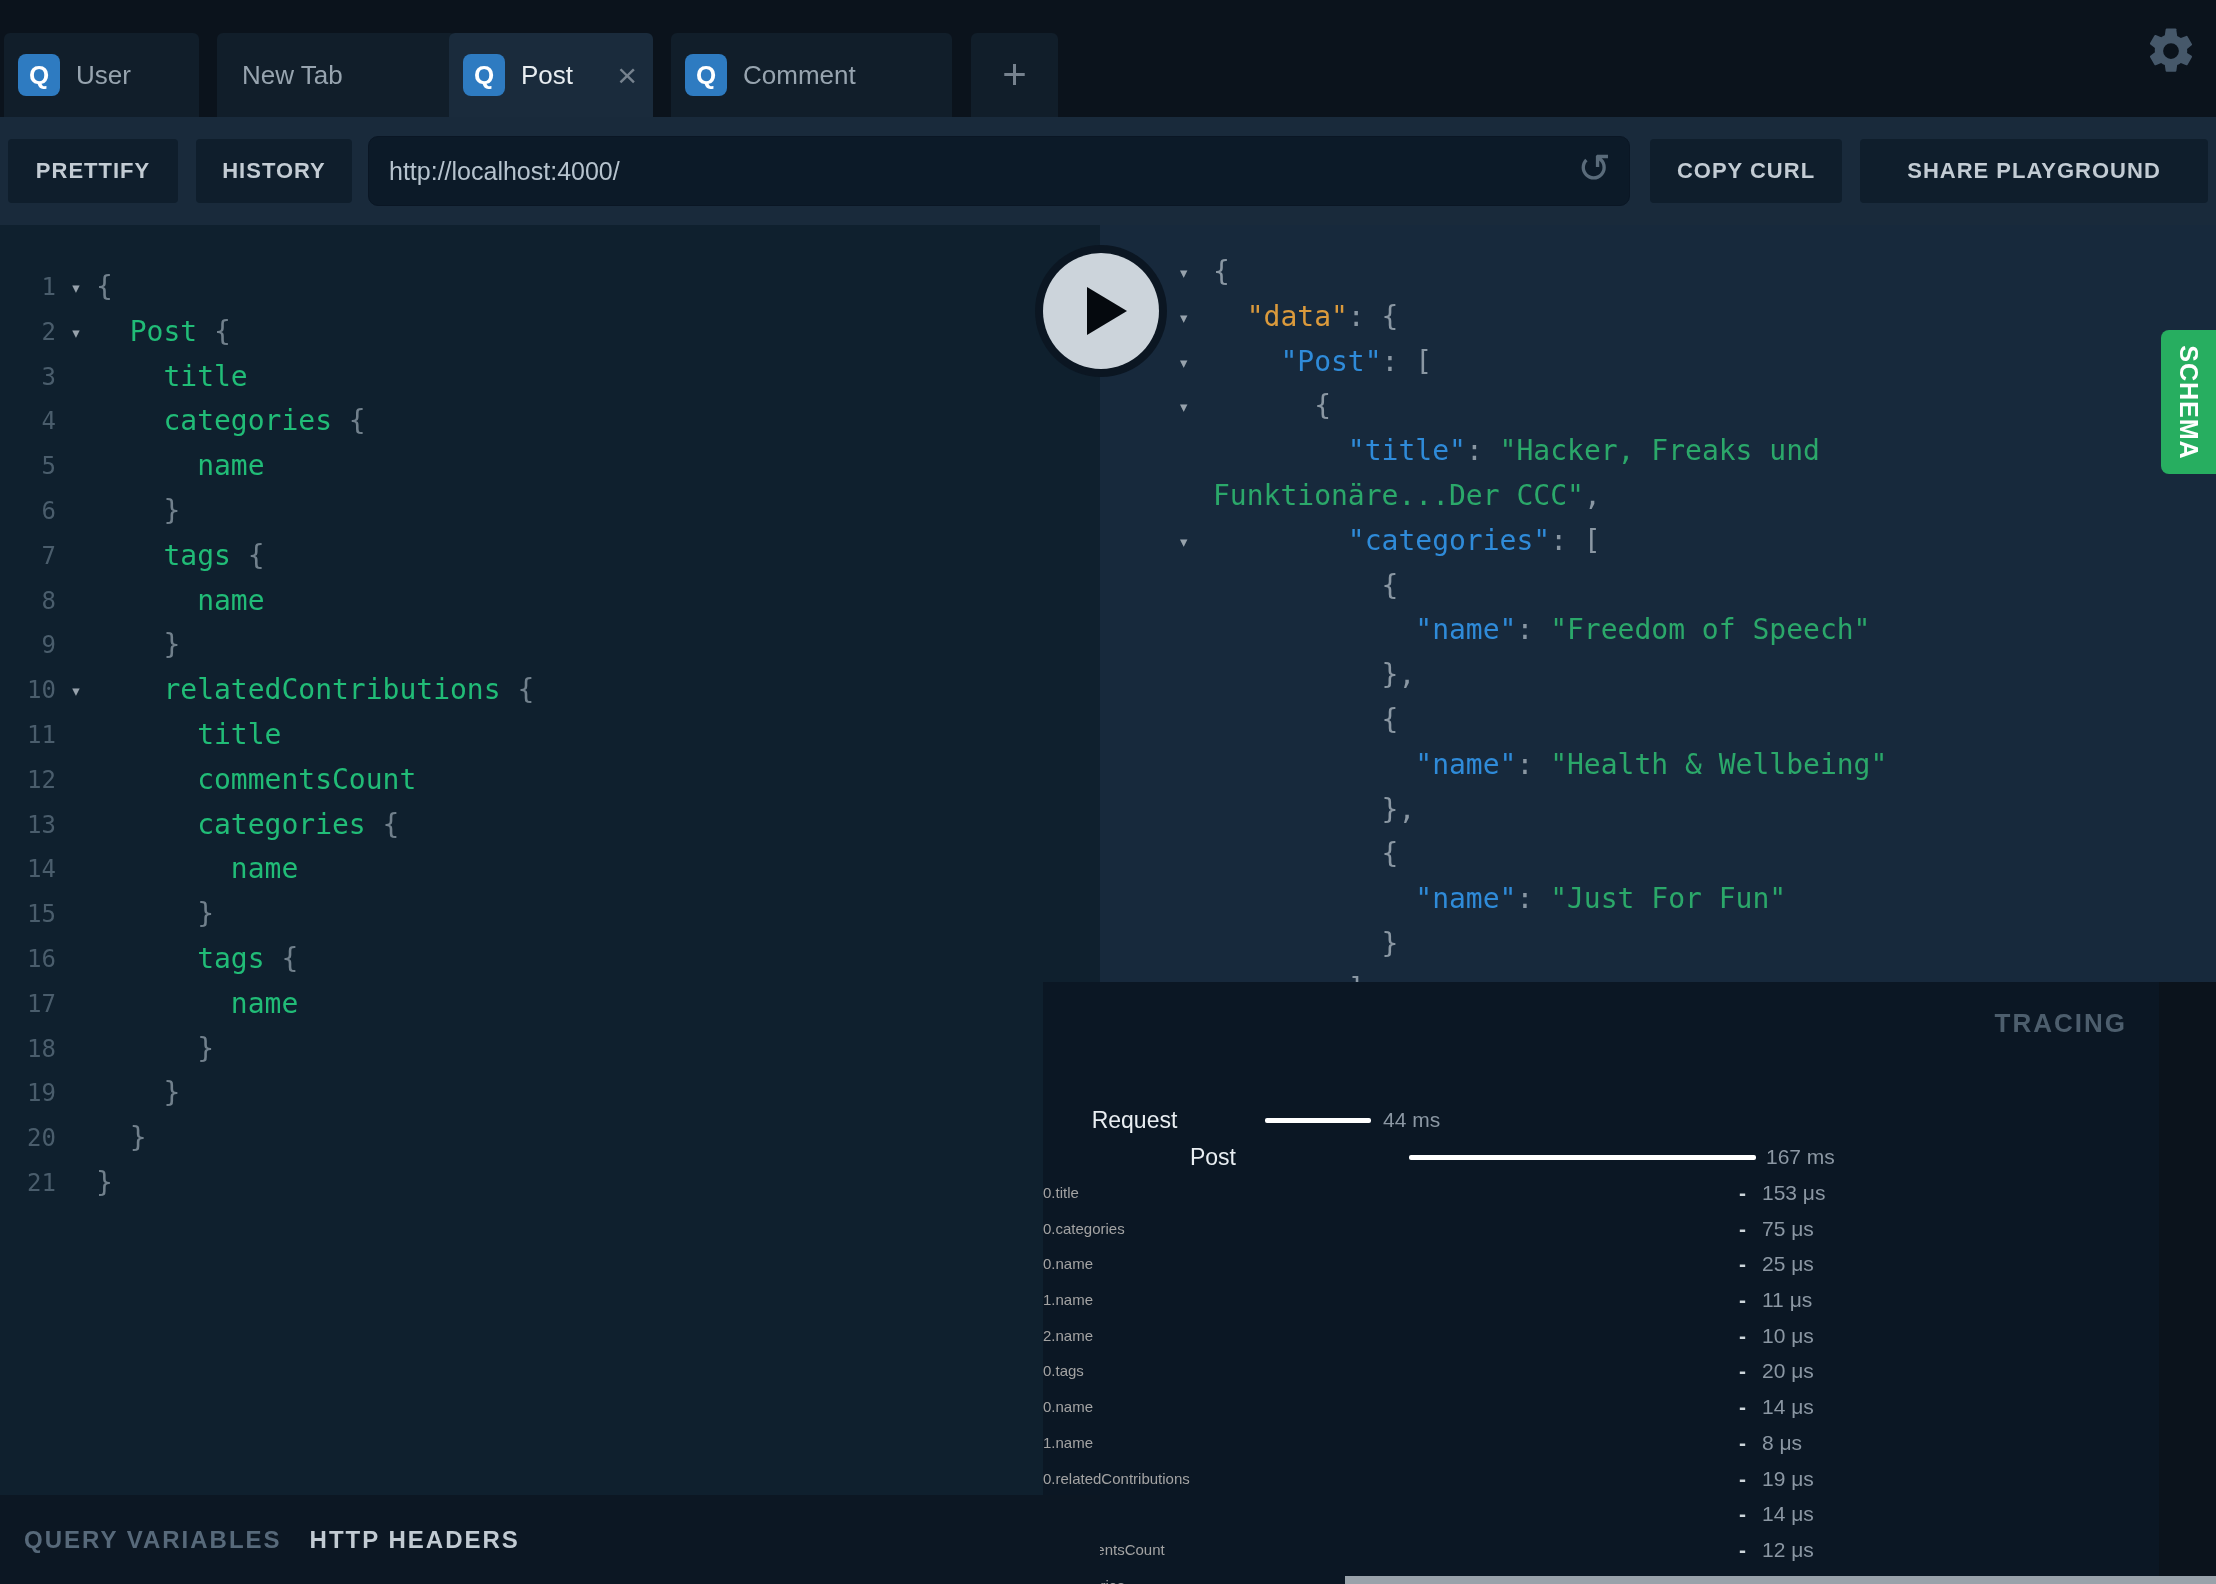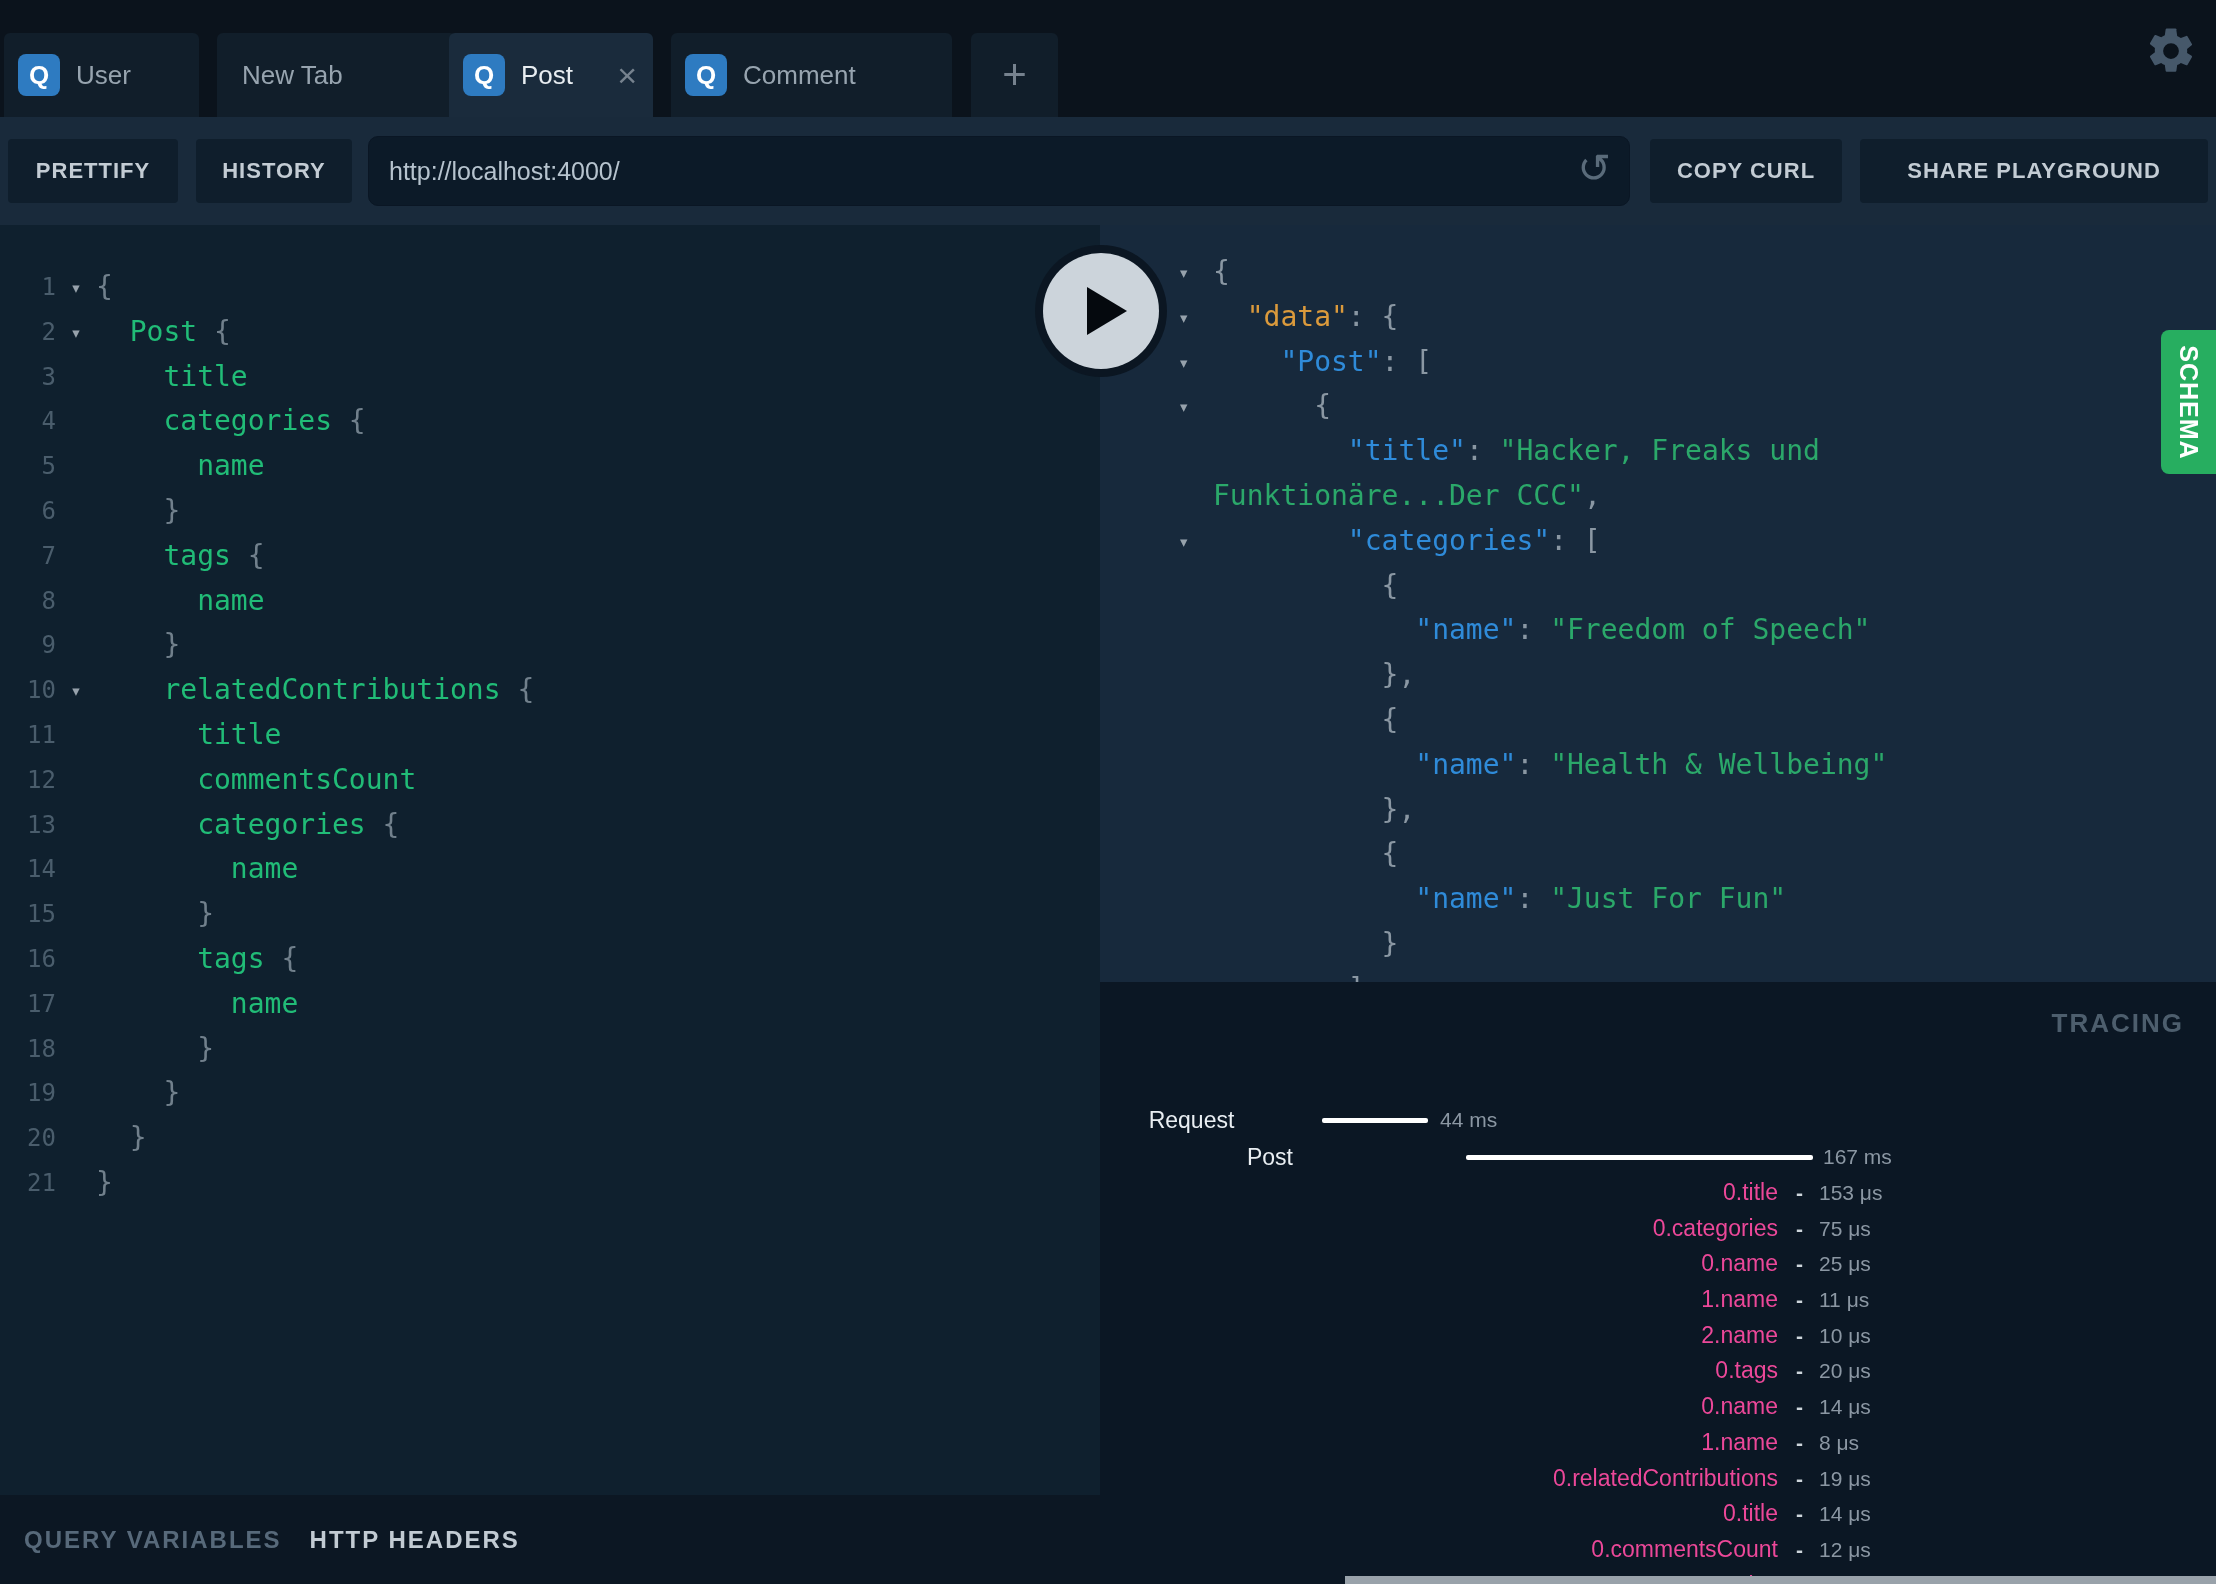--- a/index.html
+++ b/index.html
@@ -55,30 +55,30 @@
   .tri{width:0;height:0;border-left:40px solid #05090E;border-top:24px solid transparent;
        border-bottom:24px solid transparent;margin-left:12px;}
 
   
   .schema{position:absolute;left:2161px;top:330px;width:55px;height:144px;background:#27AE60;
           border-radius:8px 0 0 8px;display:flex;align-items:center;justify-content:center;z-index:6;cursor:pointer;}
   .schema span{transform:rotate(90deg);color:#fff;font-weight:bold;font-size:25px;
           letter-spacing:1px;white-space:nowrap;}
 
   
-  .tracing{position:absolute;left:1100px;top:982px;width:1116px;height:602px;background:#0B1724;overflow:hidden;}
+  .tracing{position:absolute;left:1043px;top:982px;width:1116px;height:602px;background:#0B1724;overflow:hidden;}
   .tracing-title{position:absolute;top:26px;right:32px;color:#4D5E6D;font-weight:bold;
           font-size:26px;letter-spacing:2px;}
   .trace-row-abs{position:absolute;left:0;width:100%;height:36px;}
   .tr-label{position:absolute;left:0;text-align:center;color:#E9EEF2;font-size:23px;line-height:36px;}
   .tr-bar{position:absolute;top:16px;height:5px;background:#ffffff;border-radius:2px;}
   .tr-time{position:absolute;color:#8B97A3;font-size:21px;line-height:36px;}
   #tracing-rows{position:absolute;top:193px;left:0;right:0;}
   .trow{display:flex;height:35.7px;line-height:35.7px;}
-  .trow .lbl{flex:0 0 678px;text-align:right;color:#ec4899;font-size:23px;}
+  .trow .lbl{flex:0 0 678px;text-align:left;color:#a3a3a3;font-size:15px;}
   .trow .dash{margin-left:18px;color:#CDD5DB;font-weight:bold;font-size:21px;}
   .trow .val{margin-left:16px;color:#8B97A3;font-size:21px;}
 
   
   .footerbar{position:absolute;left:0;top:1495px;width:1100px;height:89px;background:#0C1723;
           display:flex;align-items:center;padding-left:24px;gap:28px;box-sizing:border-box;}
   .fv{color:#57697A;font-weight:bold;font-size:24px;letter-spacing:2px;cursor:pointer;}
   .fh{color:#C2CBD3;font-weight:bold;font-size:24px;letter-spacing:2px;cursor:pointer;}
 
   .bscroll{position:absolute;left:1345px;top:1576px;width:871px;height:8px;background:#99A2AA;z-index:7;}

